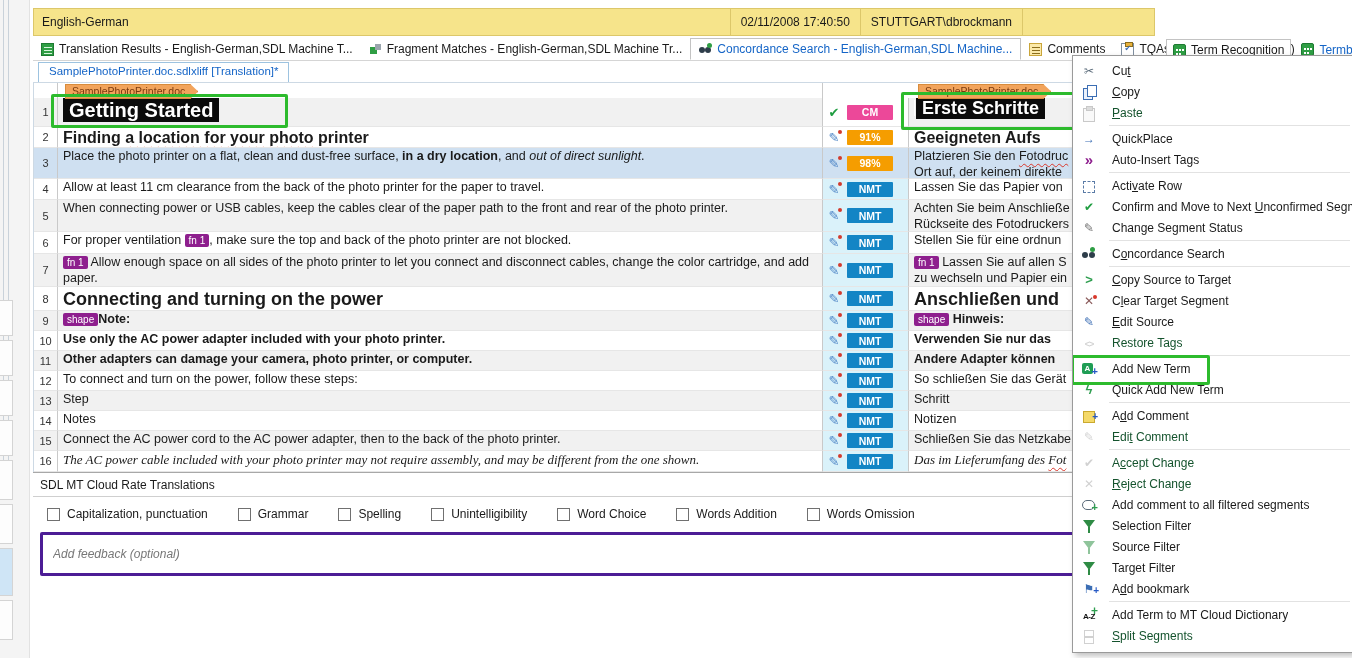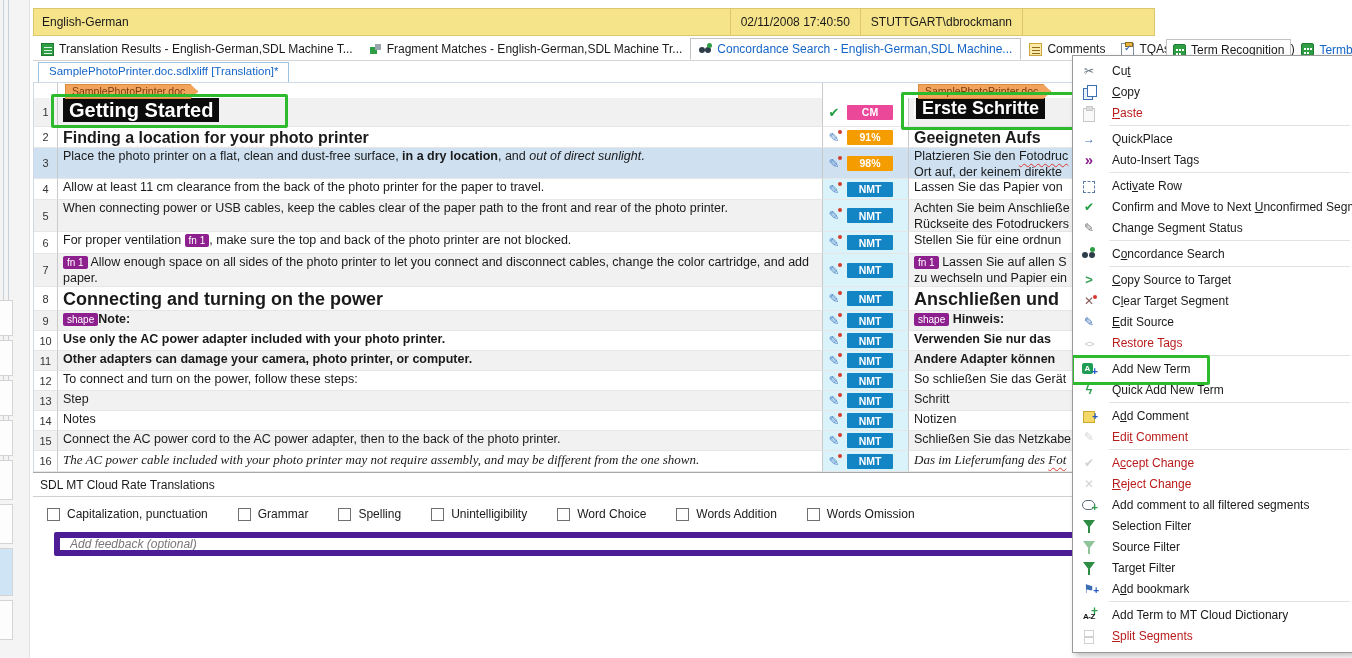--- a/index.html
+++ b/index.html
@@ -87,35 +87,35 @@
   .dtag{display:inline-block;background:#F2A45C;color:#7A3A0E;font-size:10.5px;line-height:13px;padding:0 12px 0 6px;
     border:1px solid #D88C3C;clip-path:polygon(0 0,calc(100% - 8px) 0,100% 50%,calc(100% - 8px) 100%,0 100%);}
   .t16b{height:4px;overflow:hidden;display:block;}
 
   
   #ratepanel{position:absolute;left:33px;top:472px;width:1130px;height:186px;background:#fff;border-top:1px solid #a8a8a8;}
   #ratetitle{height:24px;line-height:24px;padding-left:7px;font-size:12px;border-bottom:1px solid #cfcfcf;}
   #cbrow{display:flex;align-items:center;gap:30px;padding:10px 0 0 14px;font-size:12px;}
   .cbwrap{display:flex;align-items:center;gap:7px;white-space:nowrap;}
   .cb{width:13px;height:13px;border:1px solid #707070;background:#fff;flex:0 0 auto;}
-  #feedback{position:absolute;left:21px;top:59px;width:1116px;height:24px;border:6px solid #4c1d95;border-radius:2px;
+  #feedback{position:absolute;left:7px;top:59px;width:1116px;height:44px;border:3px solid #4c1d95;border-radius:2px;
     font-size:12px;padding:0 10px;font-family:"Liberation Sans",sans-serif;}
   #feedback::placeholder{font-style:italic;color:#777;}
 
   
   .gbox{position:absolute;border:3px solid #2DBB2D;border-radius:2px;z-index:6;pointer-events:none;}
   #gb-src{left:51px;top:94px;width:237px;height:34px;}
   #gb-tgt{left:901px;top:92px;width:176px;height:38px;}
 
   
   #menu{position:absolute;left:1072px;top:55px;width:281px;height:598px;background:#fff;
     border:1px solid #9a9a9a;box-shadow:3px 3px 6px rgba(0,0,0,.25);z-index:20;padding-top:4px;font-size:12px;overflow:hidden;}
   .mi{display:flex;align-items:center;height:21px;position:relative;padding-left:7px;white-space:nowrap;cursor:default;}
   .mi .mlab{padding-left:14px;overflow:hidden;}
-  .mi.dis{color:#b91c1c;}
+  .mi.dis{color:#14532d;}
   .msep{height:1px;background:#e2e2e2;margin:2px 2px 2px 36px;}
   .mi.hl::before{content:"";position:absolute;left:-2px;top:-3px;width:133px;height:24px;border:3px solid #2DBB2D;border-radius:2px;pointer-events:none;}
   .mic{width:18px;height:16px;display:inline-block;position:relative;flex:0 0 auto;text-align:center;font-size:12px;line-height:16px;}
   .mi.dis .mic{opacity:.45;filter:grayscale(1);}
   .g-cut::before{content:"✂";color:#5a6b7a;}
   .g-copy::before{content:"";position:absolute;left:3px;top:4px;width:8px;height:10px;border:1px solid #3c6eb4;background:#eaf1fb;}
   .g-copy::after{content:"";position:absolute;left:7px;top:1px;width:8px;height:10px;border:1px solid #3c6eb4;background:#fff;}
   .g-paste::before{content:"";position:absolute;left:3px;top:3px;width:10px;height:12px;border:1px solid #8a8a8a;background:#f3f3f3;}
   .g-paste::after{content:"";position:absolute;left:6px;top:1px;width:5px;height:3px;background:#cdb269;border:1px solid #8a8a8a;}
   .g-qp::before{content:"→";color:#3c6eb4;font-weight:bold;}

